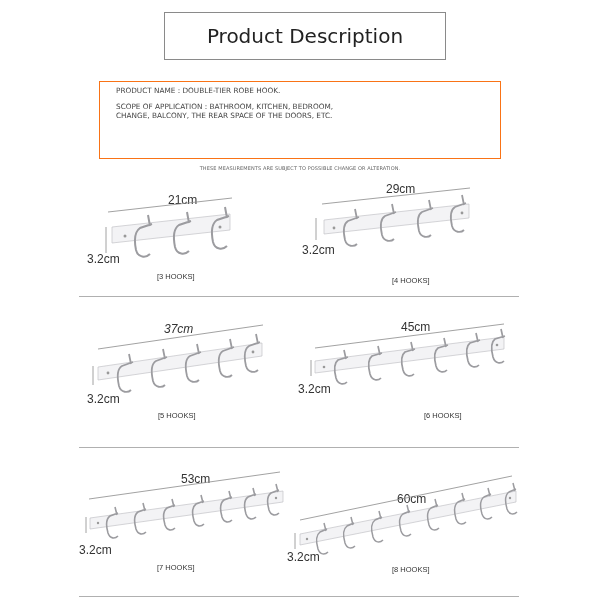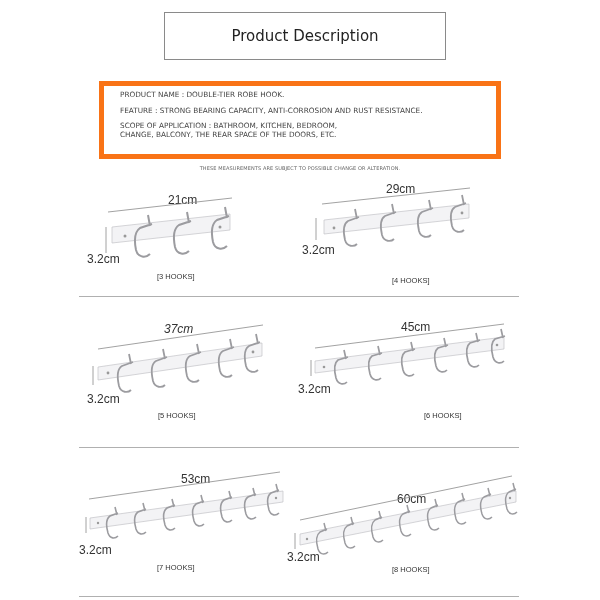--- a/index.html
+++ b/index.html
@@ -1,43 +1,42 @@
 <!DOCTYPE html>
 <html><head>
 <meta charset="utf-8">
 <style>
   html, body { margin:0; padding:0; background:#ffffff; }
   body { width:600px; height:600px; position:relative; overflow:hidden;
          font-family:"Liberation Sans", sans-serif; color:#333; }
   .title-box { position:absolute; left:164px; top:12px; width:282px; height:48px;
     border:1px solid #8a8a8a; box-sizing:border-box; display:flex; align-items:center; justify-content:center;
-    font-family:"DejaVu Sans", sans-serif; font-size:15px; color:#222; }
+    font-family:"DejaVu Sans", sans-serif; font-size:20px; color:#222; }
   .desc-box { position:absolute; left:99px; top:81px; width:402px; height:78px;
-    border:5px solid #f97316; box-sizing:border-box; padding:4px 0 0 16px;
+    border:1px solid #f97316; box-sizing:border-box; padding:4px 0 0 16px;
     font-family:"DejaVu Sans", sans-serif; font-size:7.3px; color:#444; line-height:1.25; }
   .desc-line { margin:0 0 6.5px 0; white-space:nowrap; }
   .desc-line.scope { margin-bottom:0; }
   .note { position:absolute; left:0; width:600px; top:165px; text-align:center;
     font-family:"DejaVu Sans", sans-serif; font-size:5px; color:#666; letter-spacing:0.1px; }
   .divider { position:absolute; left:79px; width:440px; height:1px; background:#b0b0b0; }
   .product { position:absolute; }
   .product svg { position:absolute; left:0; top:0; overflow:visible; }
   .dim-label { position:absolute; font-family:"Liberation Sans", sans-serif; font-size:12px; color:#333; white-space:nowrap; }
   .hooks-label { position:absolute; font-family:"Liberation Sans", sans-serif; font-size:7.5px; color:#333; white-space:nowrap; }
 </style>
 </head>
 <body>
 
 <div class="title-box">
   <span>Product Description</span>
 </div>
 
 <div class="desc-box">
   <div class="desc-line">PRODUCT NAME : DOUBLE-TIER ROBE HOOK.</div>
-  <div class="desc-line">FEATURE : STRONG BEARING CAPACITY, ANTI-CORROSION AND RUST RESISTANCE.</div>
   <div class="desc-line scope">SCOPE OF APPLICATION : BATHROOM, KITCHEN, BEDROOM,</div>
   <div class="desc-line scope">CHANGE, BALCONY, THE REAR SPACE OF THE DOORS, ETC.</div>
 </div>
 
 <div class="note">THESE MEASUREMENTS ARE SUBJECT TO POSSIBLE CHANGE OR ALTERATION.</div>
 
 <div class="product" style="left:0;top:0;">
   <span class="dim-label" style="left:168px;top:193px;">21cm</span>
   <span class="dim-label" style="left:87px;top:252px;">3.2cm</span>
   <span class="hooks-label" style="left:157px;top:272px;">[3 HOOKS]</span>

